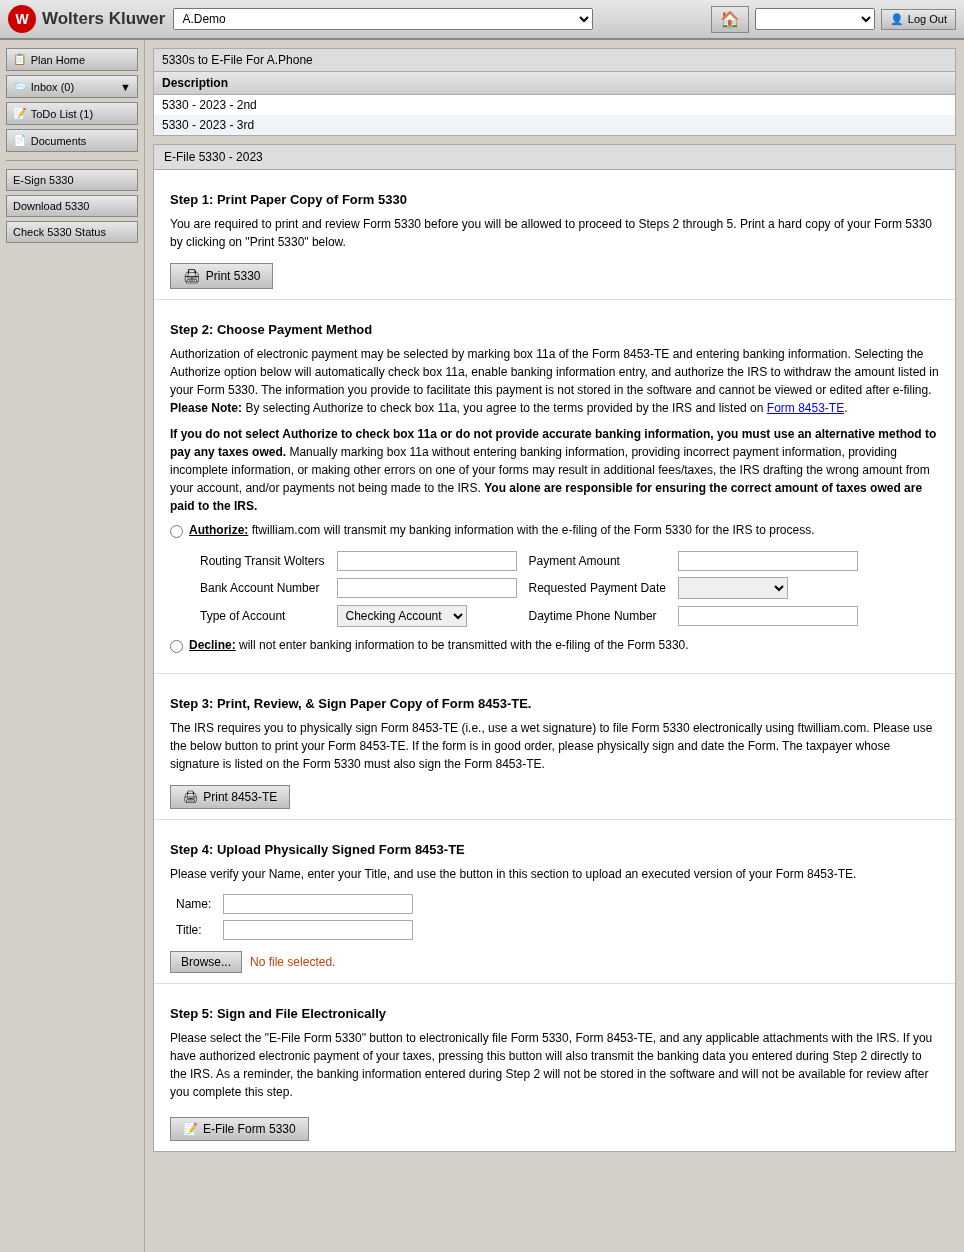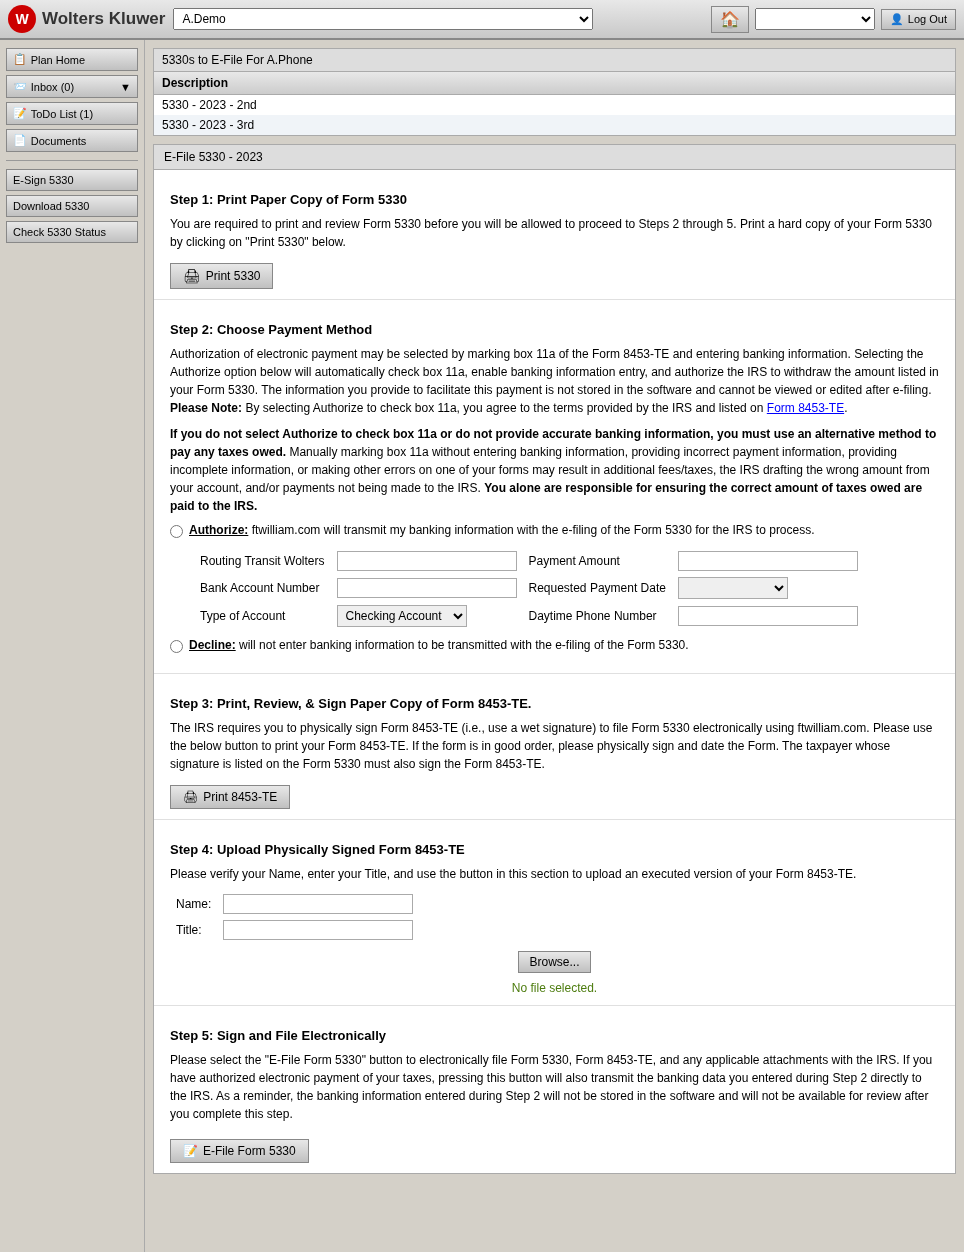--- a/index.html
+++ b/index.html
@@ -70,23 +70,23 @@
     
     .date-select-row { display: flex; align-items: center; gap: 2px; }
     .date-select { width: 160px; border: 1px solid #aaa; padding: 2px 4px; font-size: 12px; }
 
     
     .name-title-grid { margin: 8px 0; }
     .name-title-grid table { border-collapse: collapse; }
     .name-title-grid td { padding: 3px 6px; font-size: 12px; }
     .name-title-grid input { width: 190px; border: 1px solid #aaa; padding: 2px 4px; font-size: 12px; }
 
-    .browse-row { display: flex; align-items: center; gap: 8px; margin-top: 6px; flex-direction: column; }
+    .browse-row { display: flex; align-items: center; gap: 8px; margin-top: 6px; }
     .browse-btn { padding: 3px 10px; background: linear-gradient(to bottom, #e8e8e8, #c0c0c0); border: 1px solid #888; cursor: pointer; font-size: 12px; }
-    .no-file-text { font-size: 12px; color: #4d7c0f; }
+    .no-file-text { font-size: 12px; color: #c2410c; }
 
     .efile-btn {
       display: inline-flex; align-items: center; gap: 5px;
       padding: 4px 12px; background: linear-gradient(to bottom, #e8e8e8, #c0c0c0);
       border: 1px solid #888; cursor: pointer; font-size: 12px; margin-top: 8px;
     }
 
     .bold { font-weight: bold; }
     .underline { text-decoration: underline; }
   </style>

